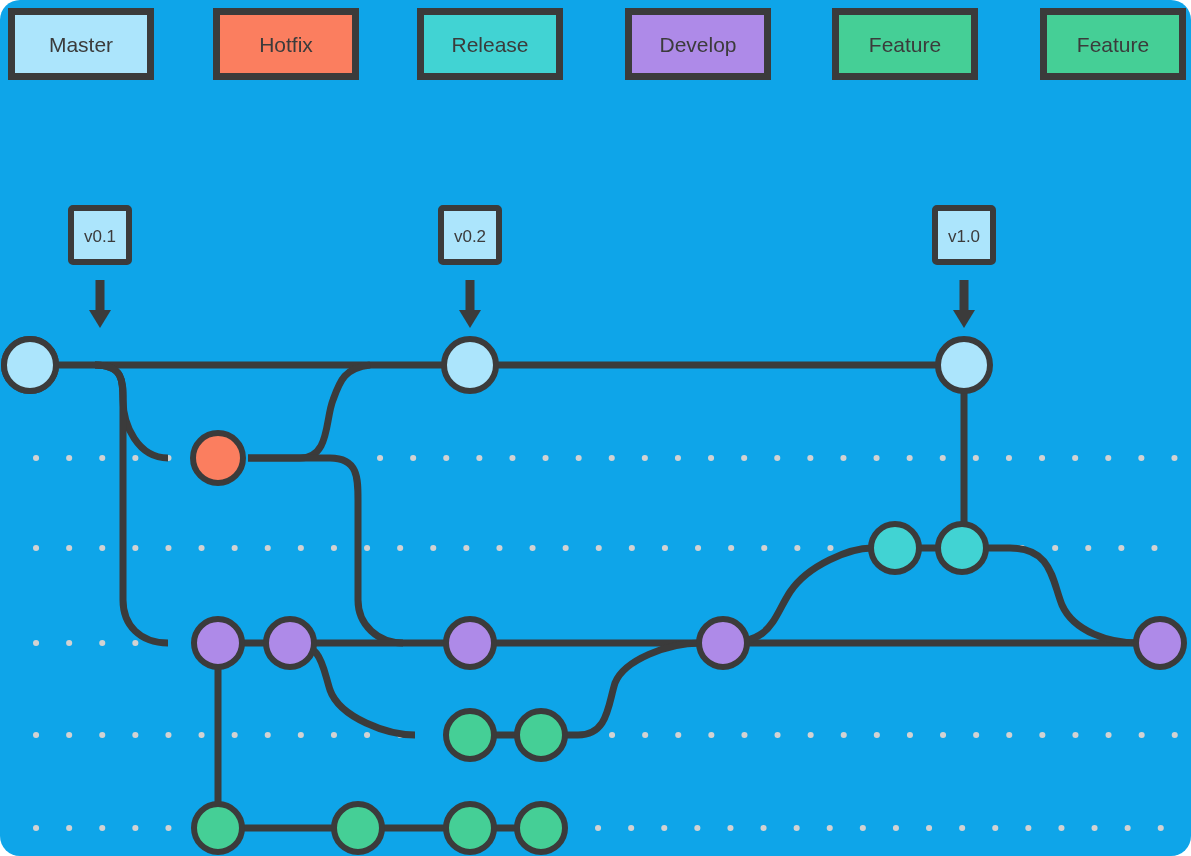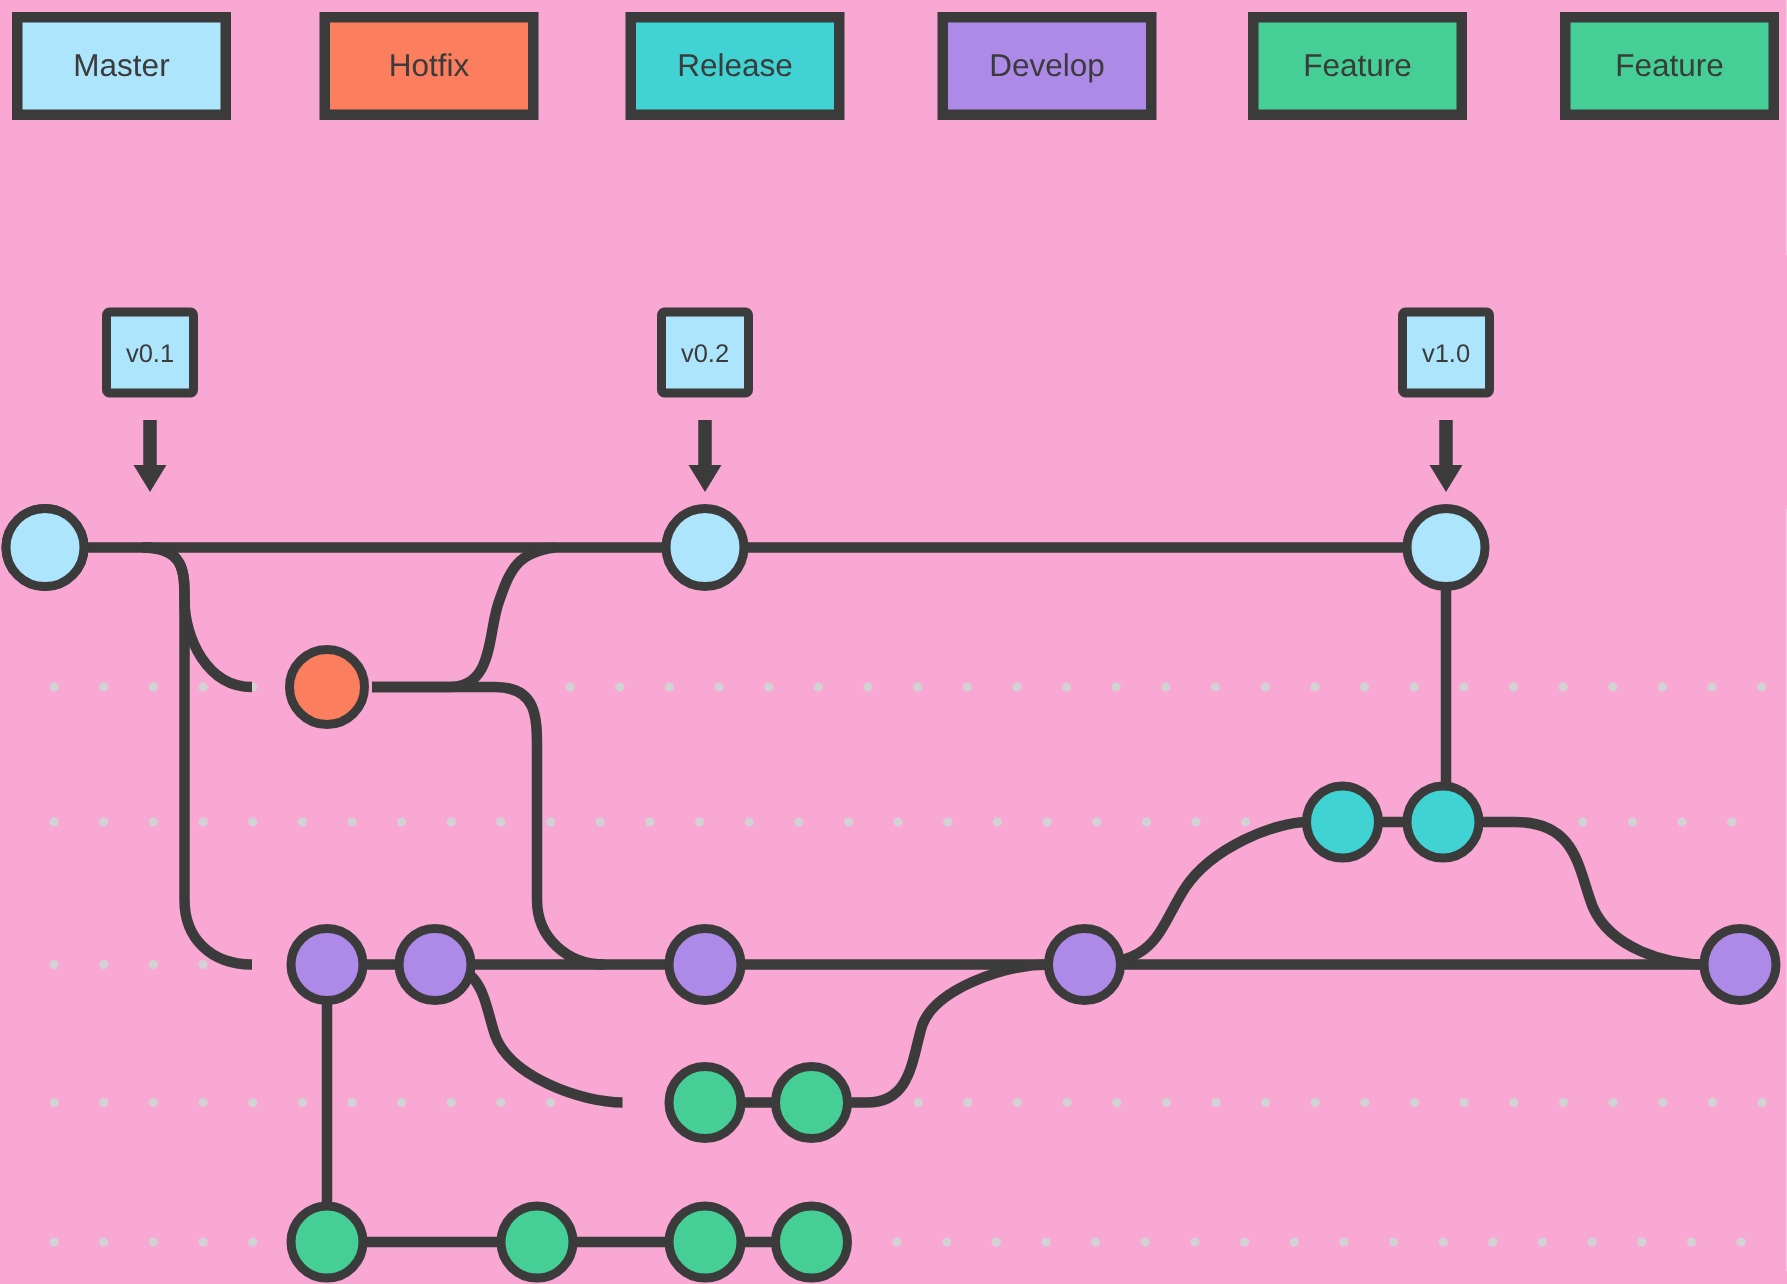--- a/index.html
+++ b/index.html
@@ -12,21 +12,22 @@
     width: 1191px;
     height: 856px;
     font-family: "Liberation Sans", sans-serif;
     overflow: hidden;
     position: relative;
   }
   #stage {
     position: relative;
     width: 1191px;
     height: 856px;
-    background: #f9a8d4;
+    background: #0ea5e9;
+    border-radius: 20px;
   }
   #gitflow-svg {
     display: block;
     width: 1191px;
     height: 856px;
   }
   .legend-label, .tag-label {
     font-family: "Liberation Sans", sans-serif;
     fill: #3b3b3b;
   }

